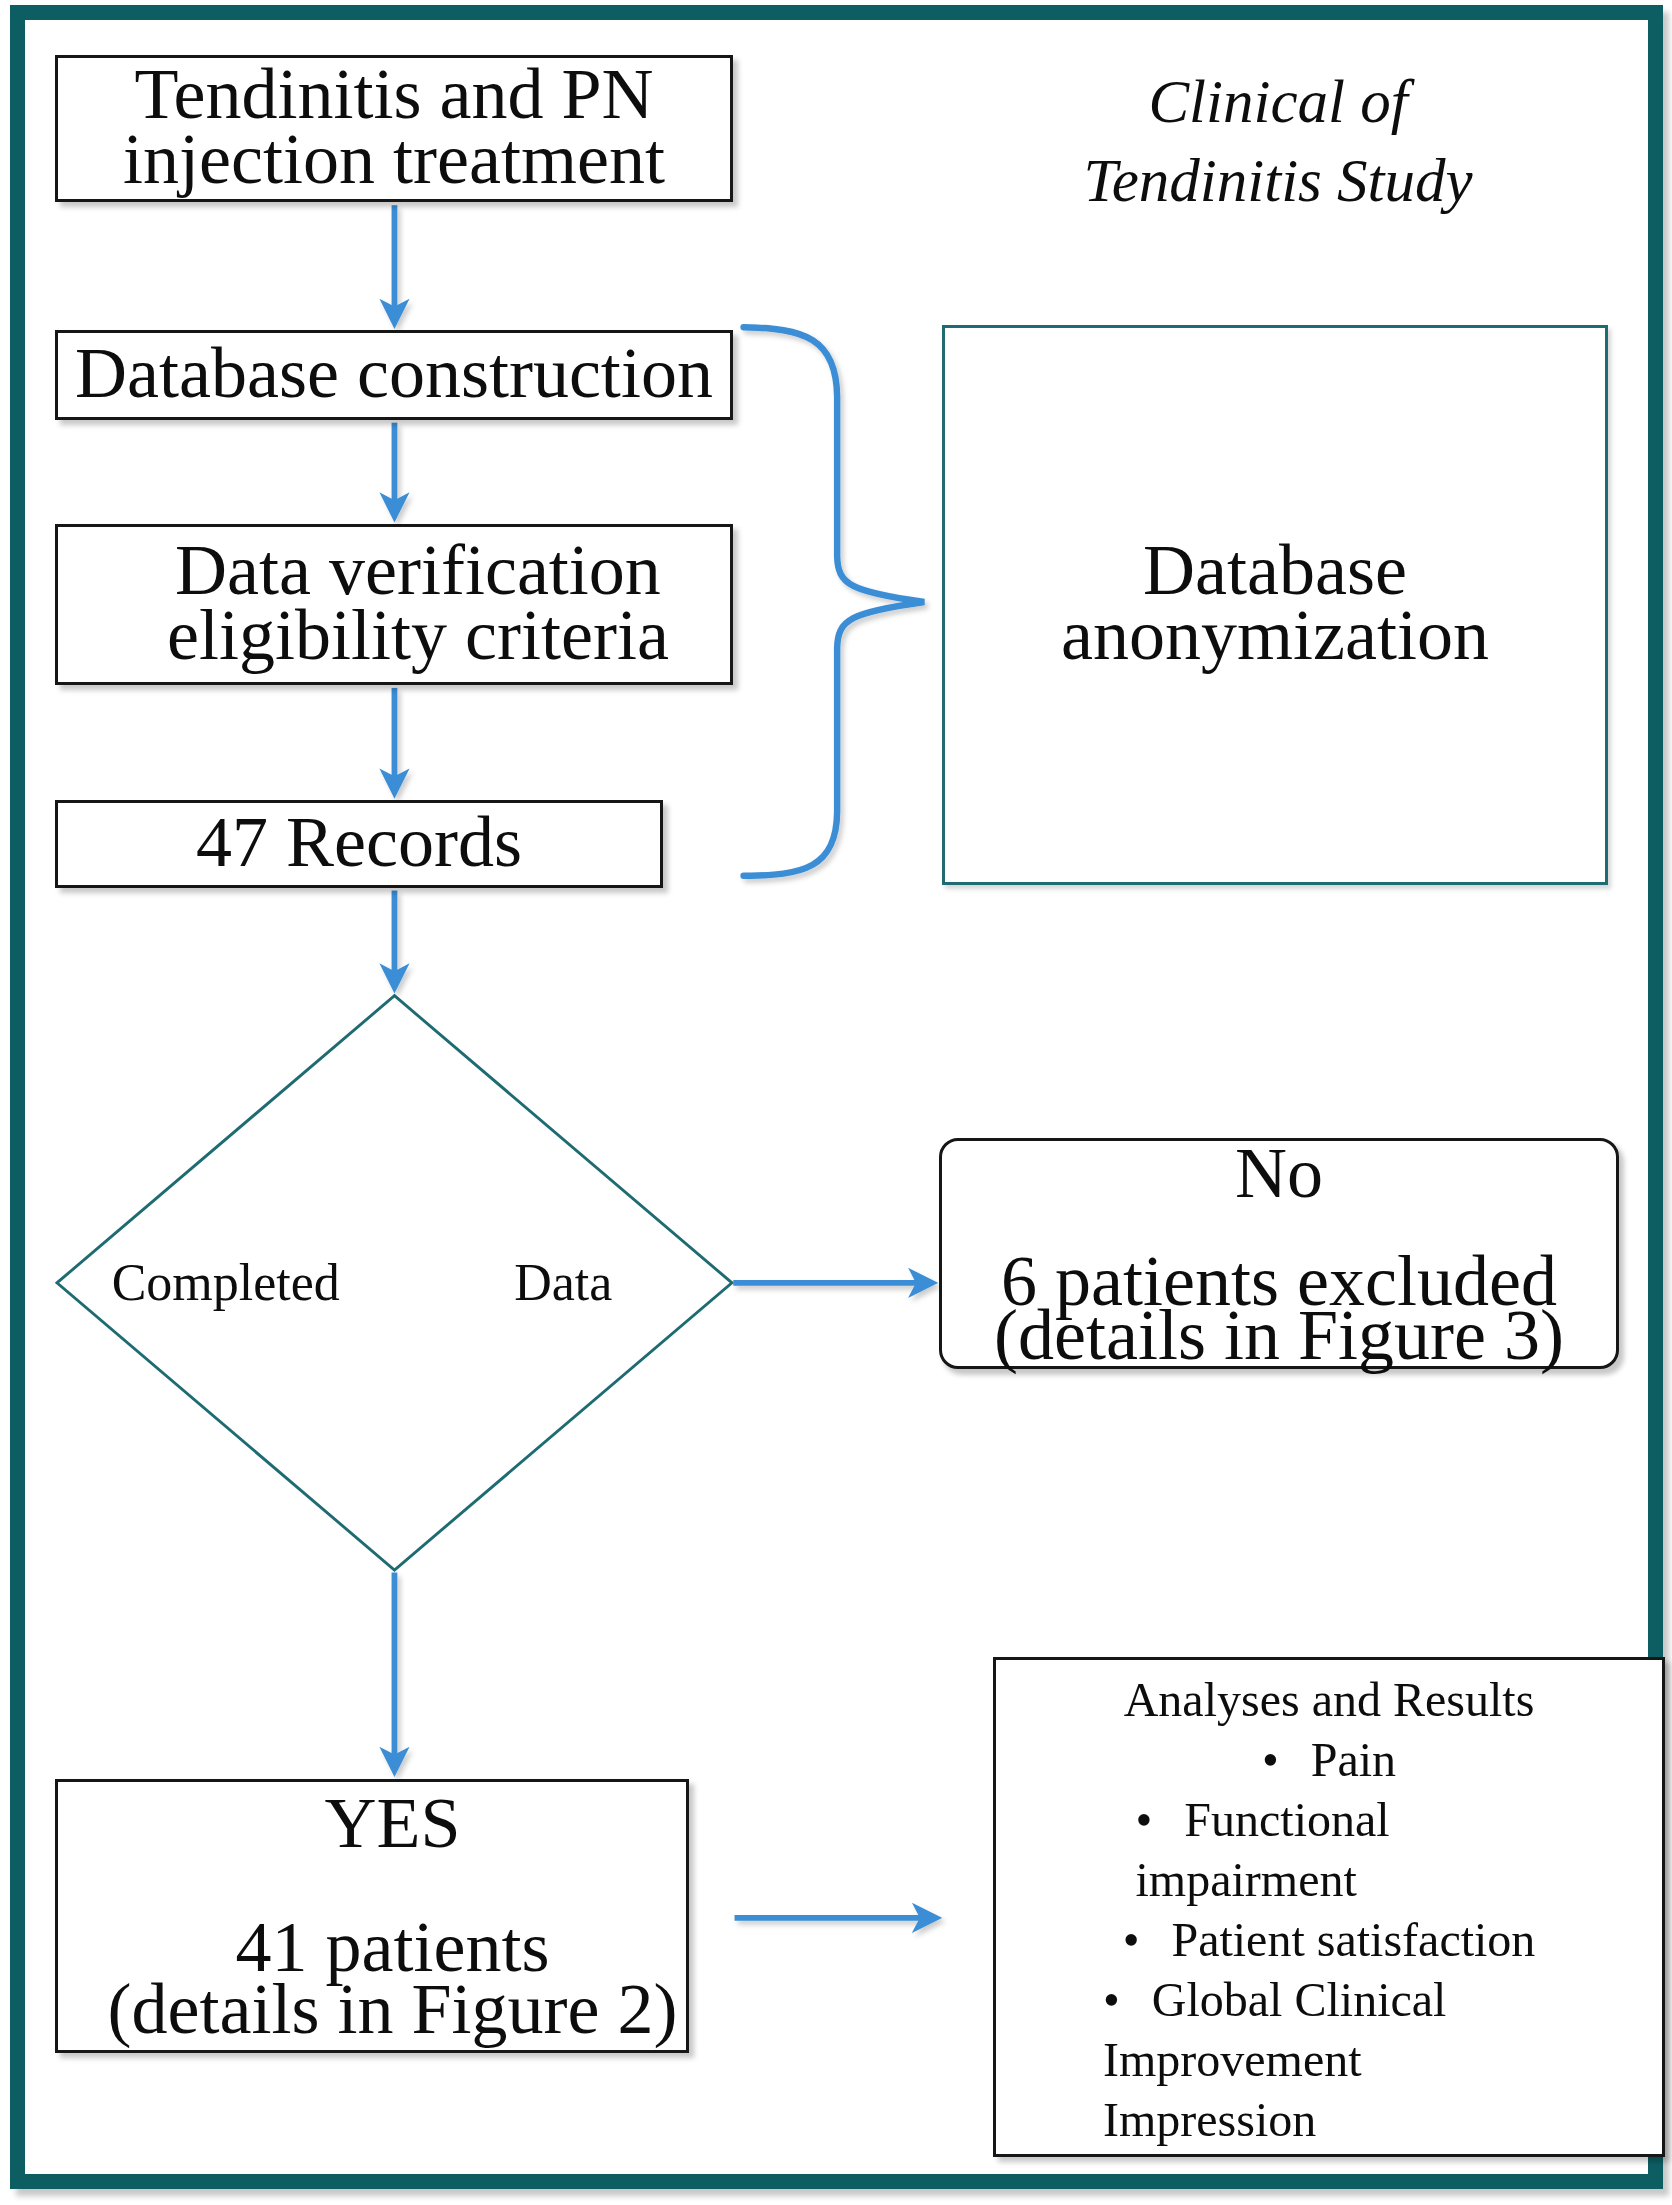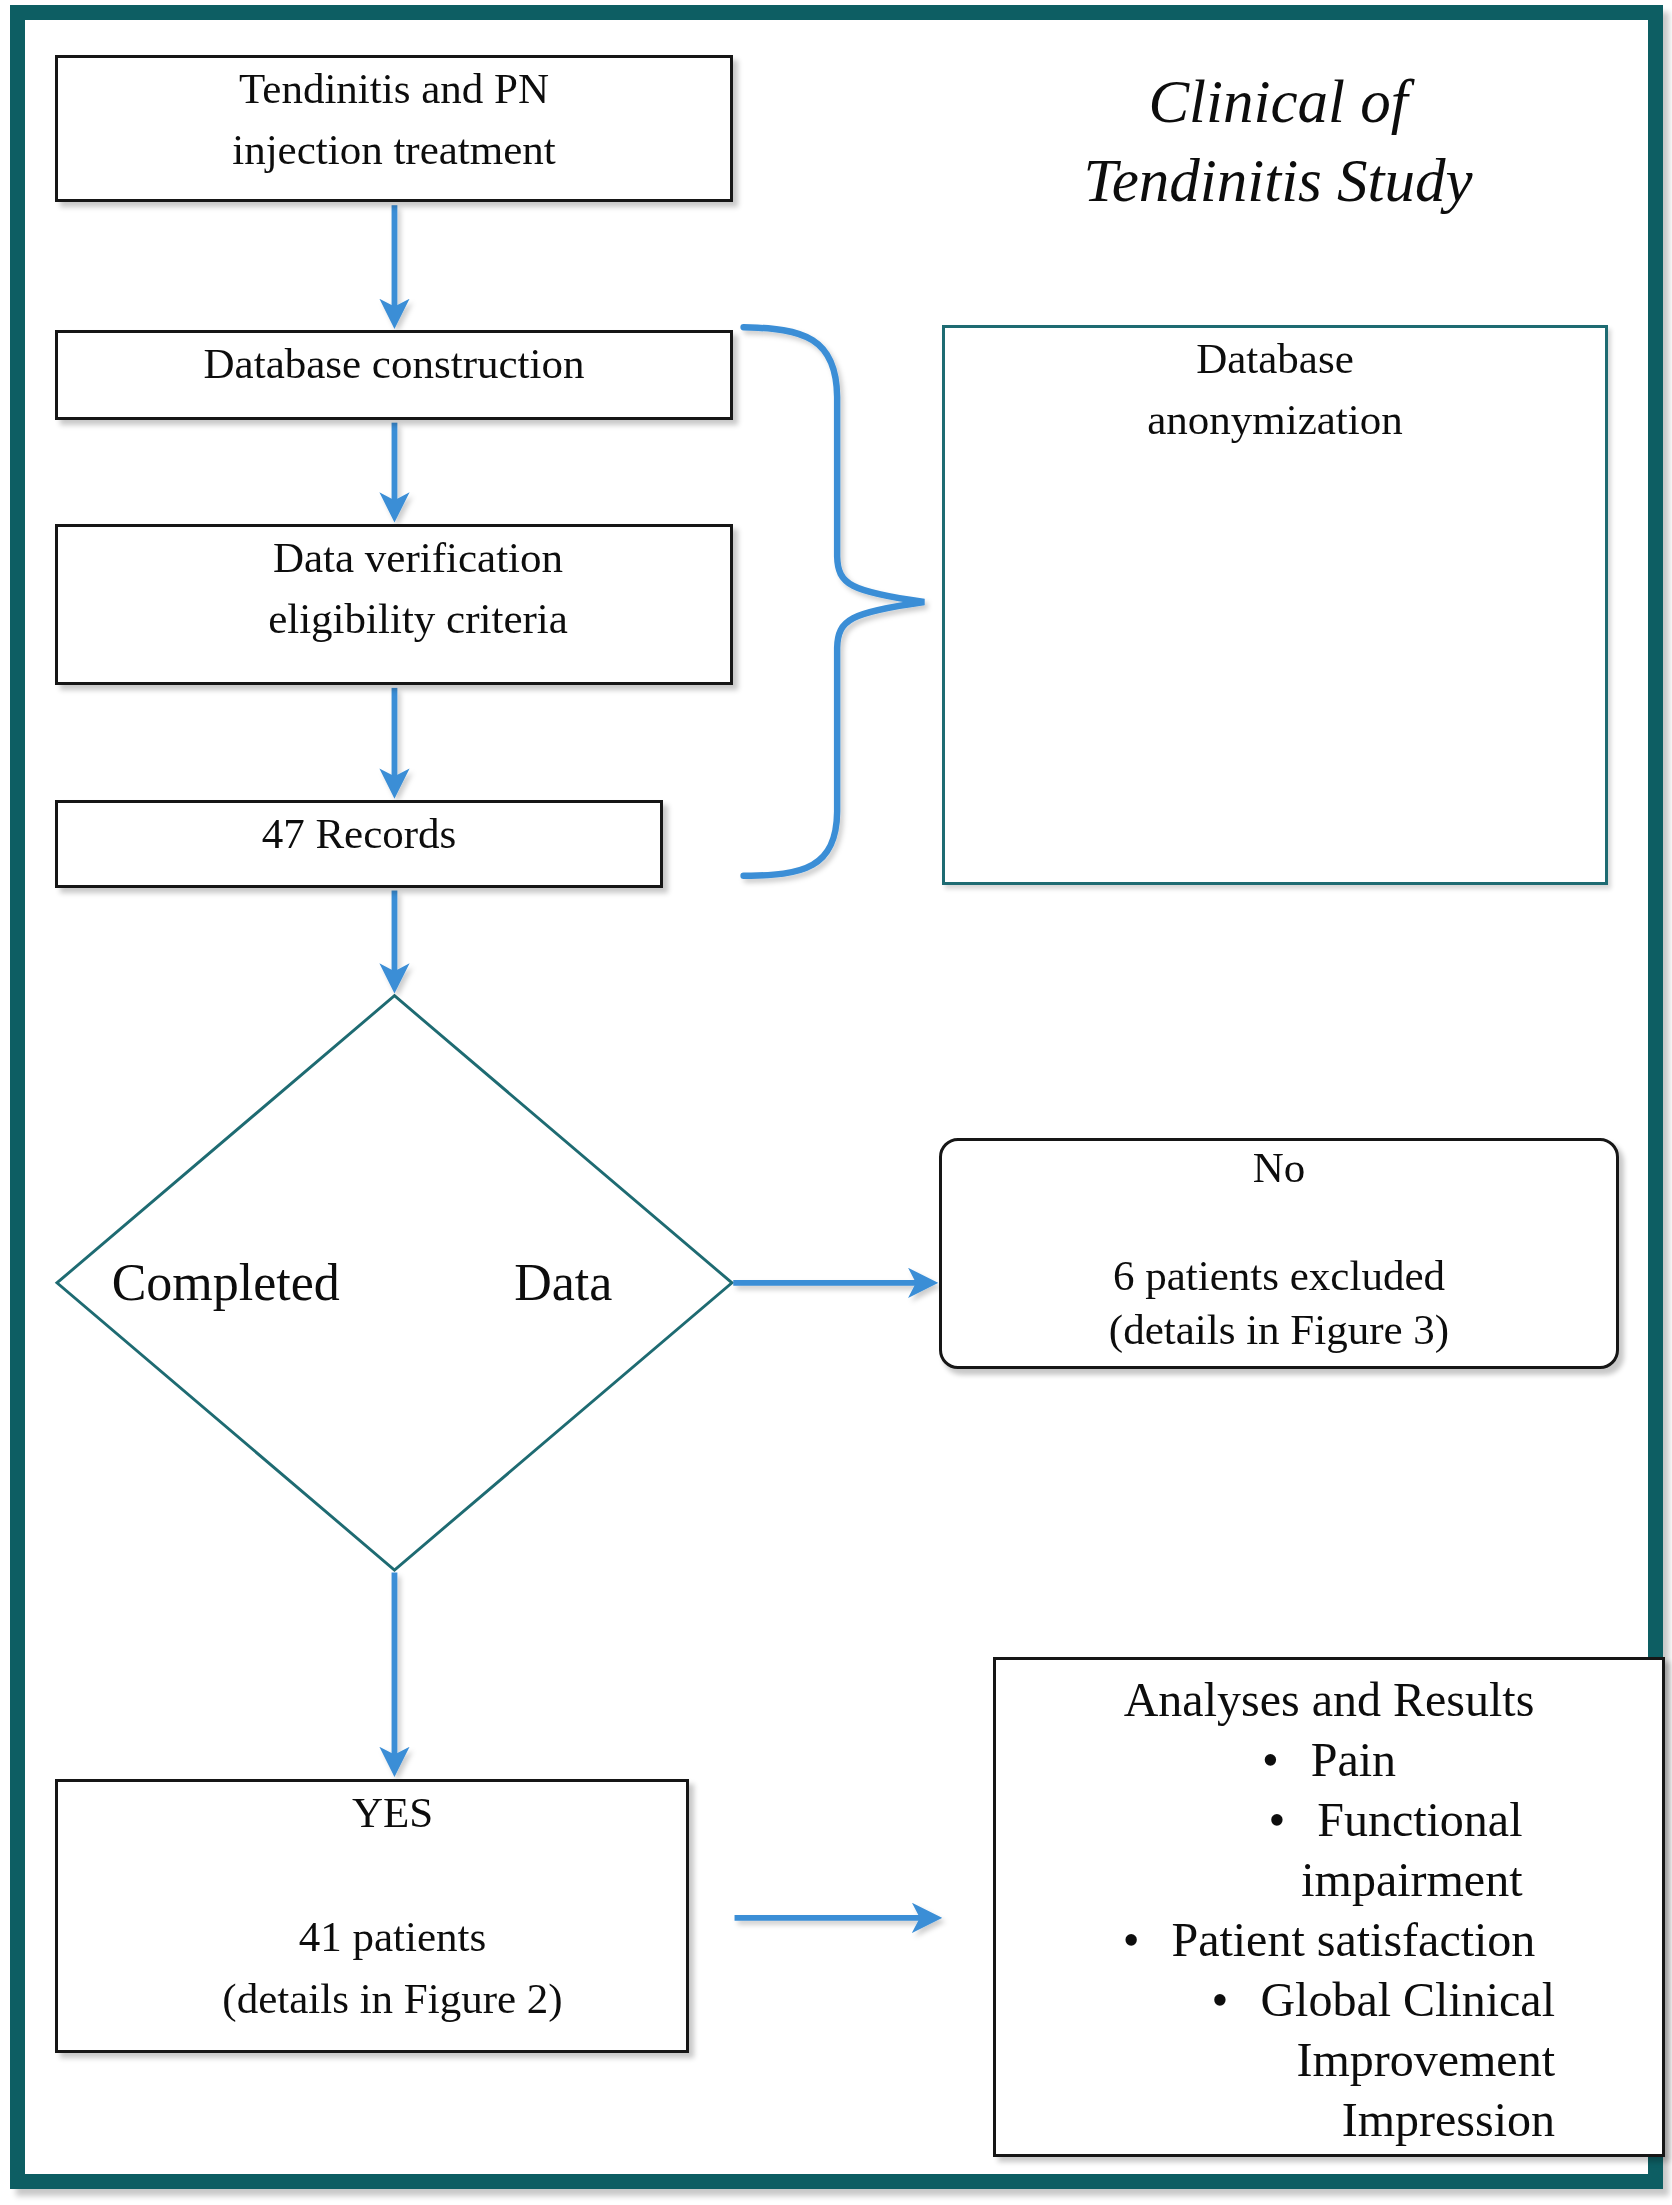--- a/index.html
+++ b/index.html
@@ -22,42 +22,42 @@
 
   svg.overlay{position:absolute;left:0;top:0;z-index:1;}
   .diamond{stroke:var(--teal);stroke-width:4.5;}
   .conn{stroke:var(--arrow);stroke-width:9;fill:none;}
   .brace{stroke:var(--arrow);stroke-width:10;fill:none;stroke-linecap:round;}
   .ah-fill{fill:var(--arrow);}
 
   .node{
     position:absolute;box-sizing:border-box;background:#fff;
     border:3.2px solid var(--ink);
-    display:flex;flex-direction:column;align-items:center;
+    display:flex;flex-direction:column;justify-content:center;align-items:center;
     text-align:center;z-index:2;
     box-shadow:4.5px 5.2px 5.2px rgba(0,0,0,.22);
-    font-size:43px;line-height:61px;
+    font-size:72px;line-height:61px;
   }
   .line{min-height:.9em;width:100%;}
 
   .n-start   {left:55px;  top:55px;   width:678px; height:147px;}
   .n-dbc     {left:55px;  top:330px;  width:678px; height:90px;}
   .n-verify  {left:55px;  top:524px;  width:678px; height:161px;padding-left:48px;}
   .n-records {left:55px;  top:800px; width:608px; height:88px;}
   .n-anon    {left:942px;top:325px;  width:666px; height:560px;
               border:3.9px solid var(--teal);box-shadow:3.2px 3.9px 4.5px rgba(0,0,0,.16);}
   .n-no      {left:939px;top:1138px; width:680px; height:231px;border-radius:19px;}
   .n-no .line{line-height:54px;min-height:54px;}
   .n-yes     {left:55px;  top:1779px; width:634px; height:274px;padding-left:41px;}
   .n-yes .line{line-height:62px;min-height:62px;}
 
   .n-analyses{left:993px;top:1657px; width:672px; height:500px;
               justify-content:flex-start;padding-top:10.3px;
               font-size:48px;line-height:60px;}
-  .bullet-item{display:block;margin:0 auto;text-align:right;}
+  .bullet-item{display:block;margin:0 auto;text-align:left;}
   .bullet-item .bullet{margin-right:32px;}
   .bullet-item.b2{max-width:387px;}
   .bullet-item.b4{max-width:452px;}
 
   .diamond-label{
     position:absolute;left:57px;top:996px;width:675px;height:574px;
     display:flex;flex-direction:row;justify-content:center;align-items:center;
     text-align:center;z-index:2;font-size:52px;line-height:62px;background:transparent;
   }
 

